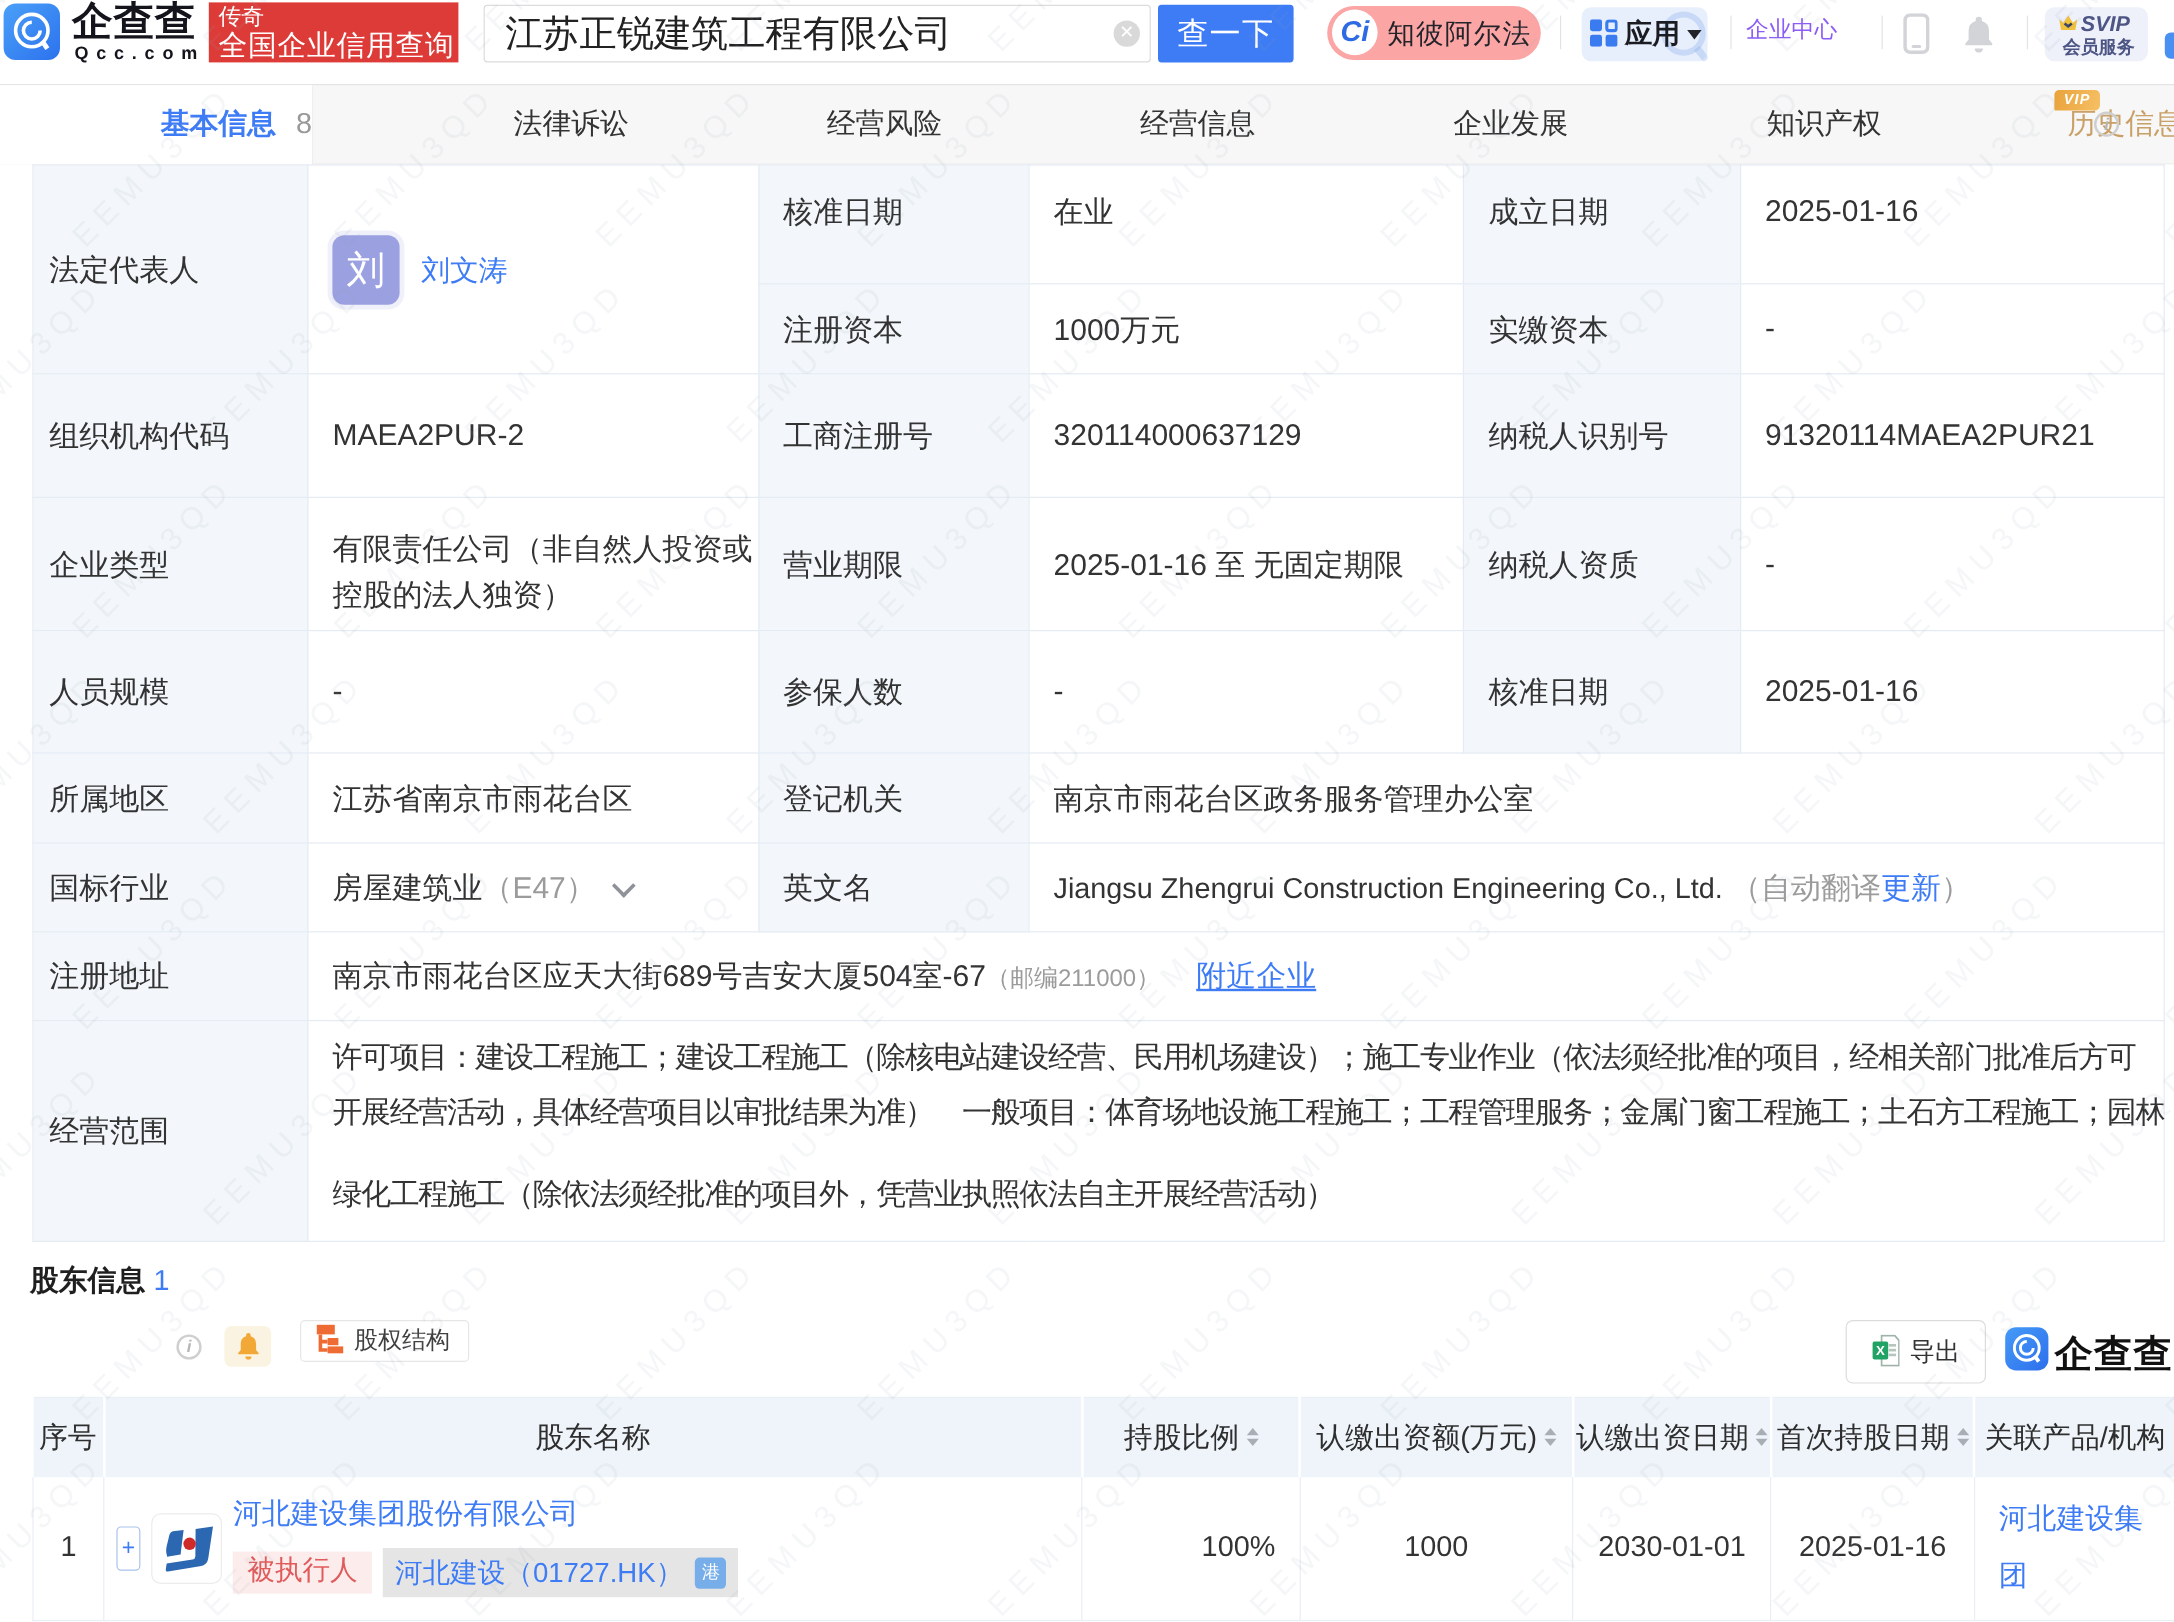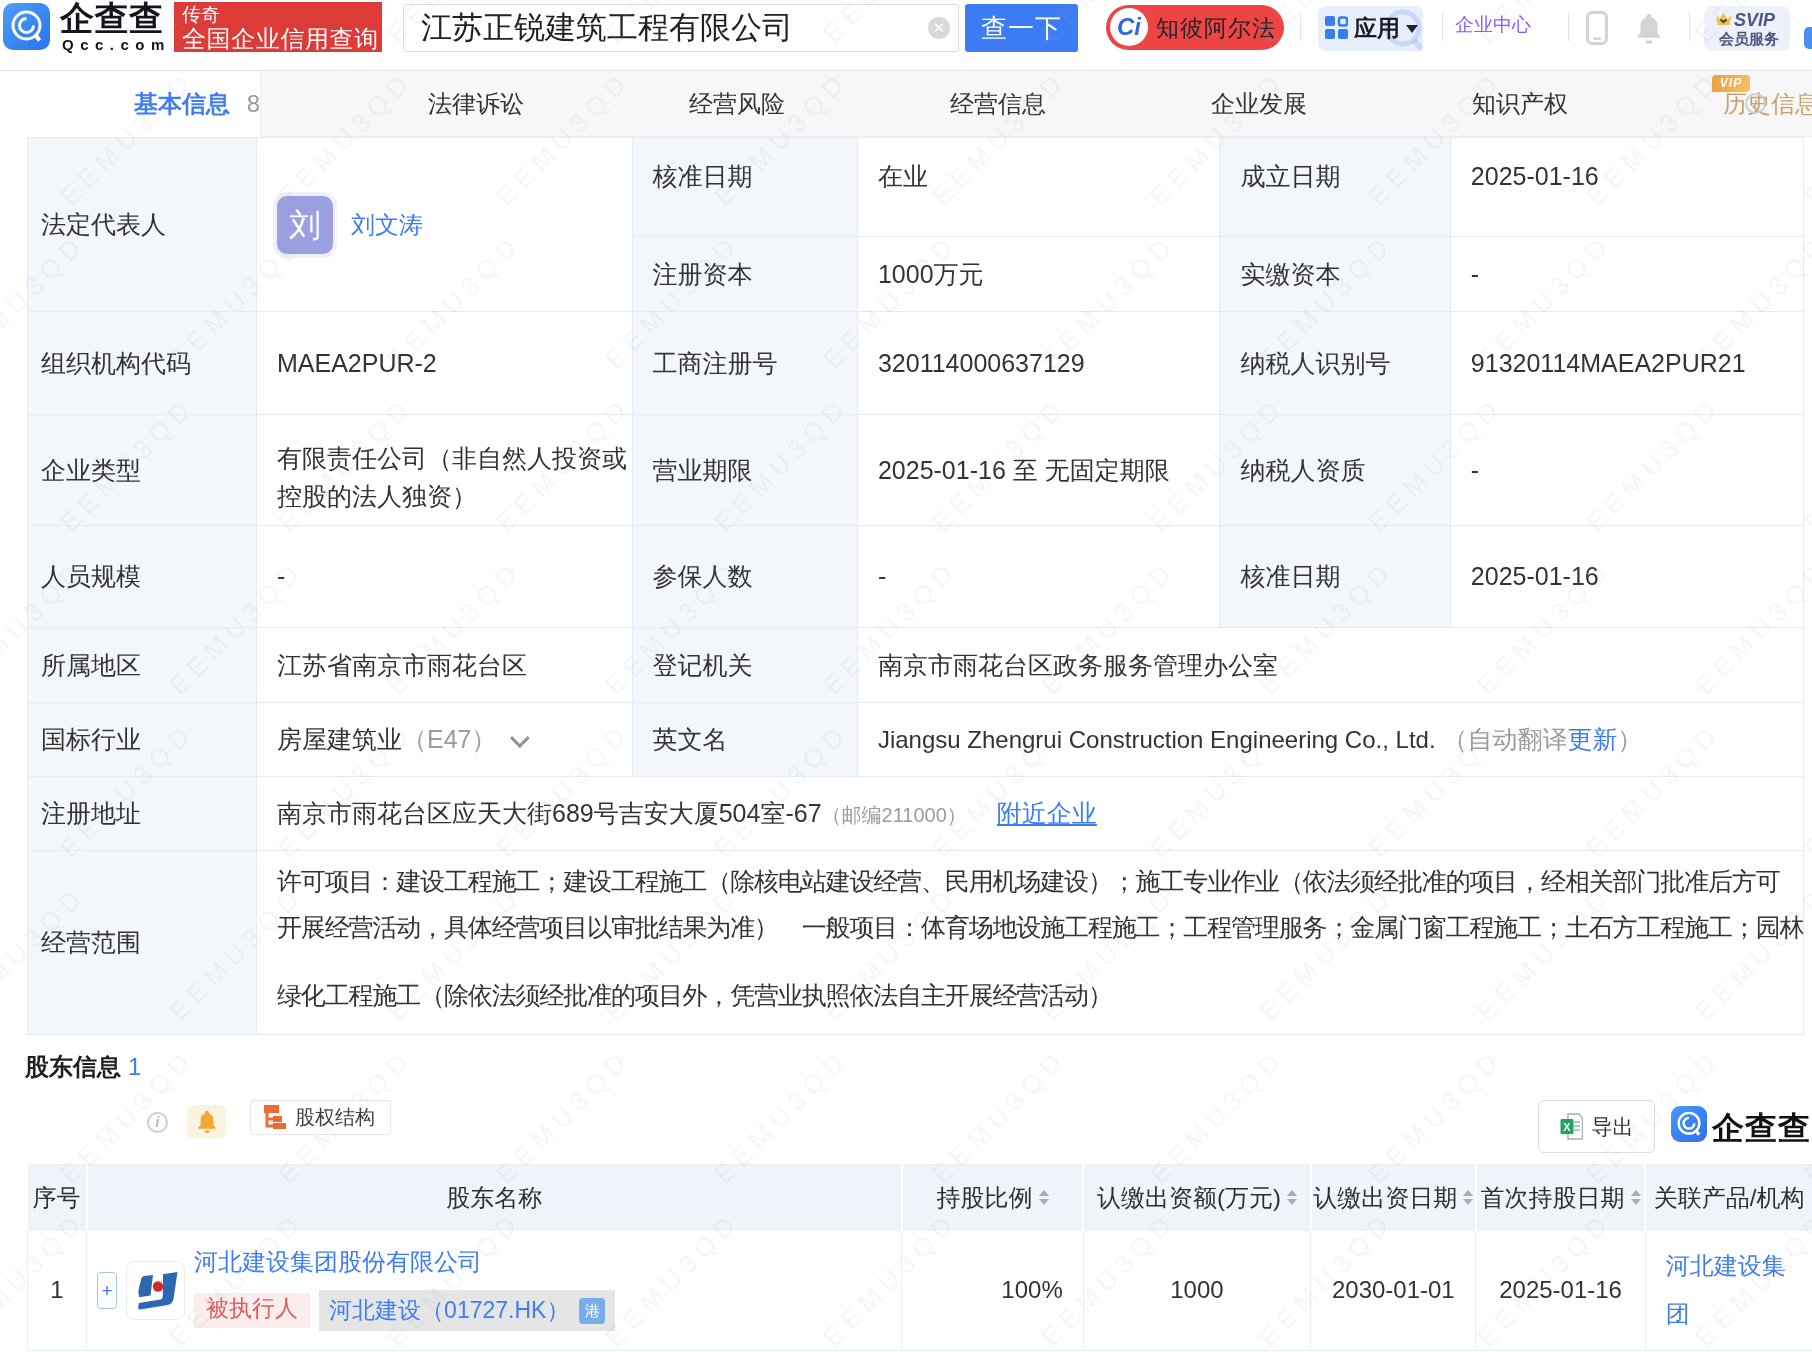--- a/index.html
+++ b/index.html
@@ -15,21 +15,21 @@
 #logosub{left:62px;top:36px;font-weight:700;color:#14141c;font-size:15px;letter-spacing:6.5px}
 #badge{left:174px;top:2px;width:208px;height:50px;background:#dd3b38;color:#fff;padding:2px 0 0 8px}
 #badge .l1{font-size:19px;line-height:22px}
 #badge .l2{font-size:24px;line-height:26px;letter-spacing:.6px}
 #searchbox{left:403px;top:4px;width:556px;height:48px;border:1px solid #dcdcdc;border-radius:3px;background:#fff}
 #searchtxt{left:421px;top:10px;font-size:31px;line-height:36px;color:#222}
 #clearx{left:928px;top:17px;width:22px;height:22px;border-radius:50%;background:#d9d9d9;color:#fff;
  font-size:15px;line-height:22px;text-align:center}
 #gobtn{left:965px;top:4px;width:113px;height:48px;background:#3e7cf6;border-radius:3px;color:#fff;
  font-size:26px;line-height:48px;text-align:center;letter-spacing:1px}
-#zhibi{left:1106px;top:5px;width:178px;height:45px;border-radius:23px;background:#ef4444}
+#zhibi{left:1106px;top:5px;width:178px;height:45px;border-radius:23px;background:#fca5a5}
 #zhibi .ci{position:absolute;left:4px;top:3px;width:38px;height:38px;border-radius:50%;background:#fff;
  color:#2d6ae3;font-weight:700;font-size:24px;text-align:center;line-height:38px;font-style:italic}
 #zhibi .t{position:absolute;left:50px;top:8px;font-size:23px;color:#23242a;font-weight:500;letter-spacing:1px}
 .hdiv{width:1px;background:#e3e3e3;top:13px;height:28px}
 #apppill{left:1318px;top:6px;width:105px;height:45px;border-radius:8px;background:#e8effc}
 #appgrid{left:1325px;top:16px;width:23px;height:23px}
 #apptxt{left:1354px;top:13px;font-size:23px;color:#1b1c22;font-weight:600}
 #appcaret{left:1406px;top:25px;width:0;height:0;border-left:6px solid transparent;border-right:6px solid transparent;border-top:8px solid #23242a}
 #qiyezx{left:1455px;top:12px;font-size:19px;color:#8b5cf6}
 #svip{left:1704px;top:6px;width:86px;height:45px;background:#eef0fa;border-radius:8px}

